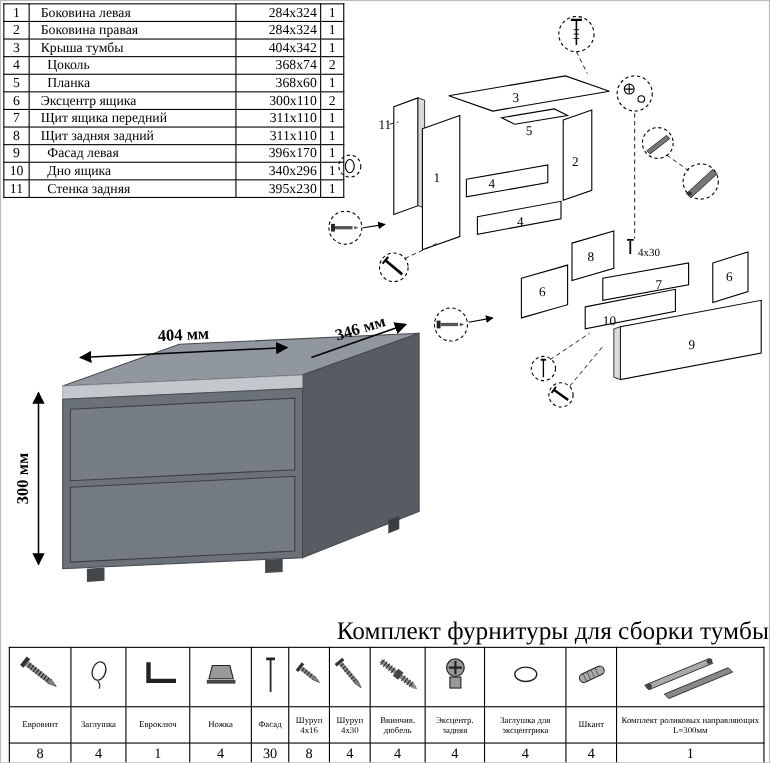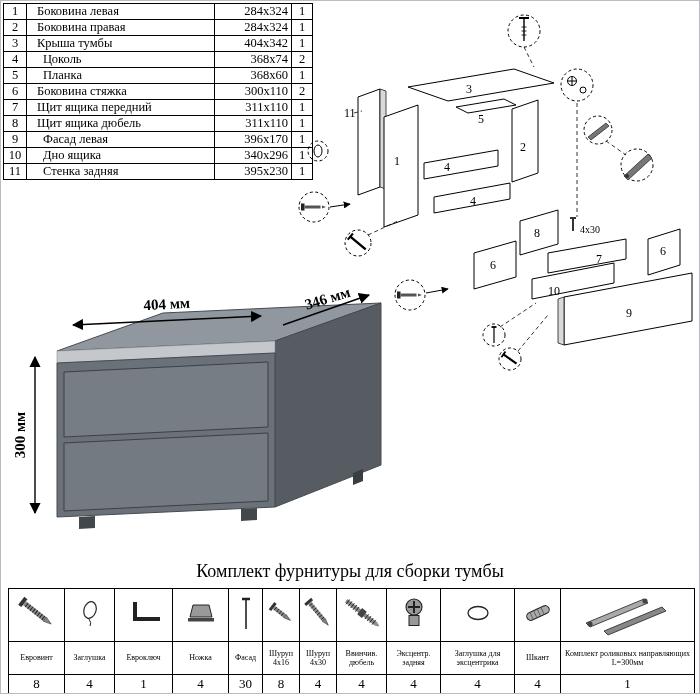--- a/index.html
+++ b/index.html
@@ -19,22 +19,22 @@
   #cabinet {position:absolute;left:0;top:278px;}
   svg text{font-family:"Liberation Serif",serif;}
   .dlabel{font-size:12px;fill:#000;}
   .dim{font-size:15px;font-weight:700;fill:#000;}
   .scr{font-size:10px;fill:#000;}
   .panel{fill:#fff;stroke:#000;stroke-width:1;}
   .thick{fill:#d9d9d9;stroke:#000;stroke-width:.7;}
   .callout{fill:none;stroke:#000;stroke-width:1;stroke-dasharray:3 2.5;}
   .lead{fill:none;stroke:#000;stroke-width:.8;stroke-dasharray:4 3;}
   
-  .hw-title{position:absolute;left:0;top:560px;width:100%;text-align:center;
-            font-size:18px;color:#000;}
+  .hw-title{position:absolute;left:0;top:560px;width:100%;text-align:right;
+            font-size:23px;color:#000;}
   #hw-table{position:absolute;left:7px;top:587px;border-collapse:collapse;table-layout:fixed;padding-left:10px;}
   #hw-table td{border:1px solid #000;text-align:center;vertical-align:middle;padding:0;}
   #hw-table .ico{height:52px;}
   #hw-table .nm{height:30px;font-size:8px;line-height:1.15;padding:1px 1px;word-wrap:break-word;}
   #hw-table .qt{height:18px;font-size:13px;}
 </style>
 </head>
 <body>
 
 <div class="page">
@@ -66,33 +66,33 @@
         <td class="qt">2</td>
       </tr>
       <tr>
         <td class="num">5</td>
         <td class="nm ind">Планка</td>
         <td class="sz">368x60</td>
         <td class="qt">1</td>
       </tr>
       <tr>
         <td class="num">6</td>
-        <td class="nm">Боковина стяжка</td>
+        <td class="nm">Эксцентр ящика</td>
         <td class="sz">300x110</td>
         <td class="qt">2</td>
       </tr>
       <tr>
         <td class="num">7</td>
         <td class="nm">Щит ящика передний</td>
         <td class="sz">311x110</td>
         <td class="qt">1</td>
       </tr>
       <tr>
         <td class="num">8</td>
-        <td class="nm">Щит ящика дюбель</td>
+        <td class="nm">Щит задняя задний</td>
         <td class="sz">311x110</td>
         <td class="qt">1</td>
       </tr>
       <tr>
         <td class="num">9</td>
         <td class="nm ind">Фасад левая</td>
         <td class="sz">396x170</td>
         <td class="qt">1</td>
       </tr>
       <tr>

